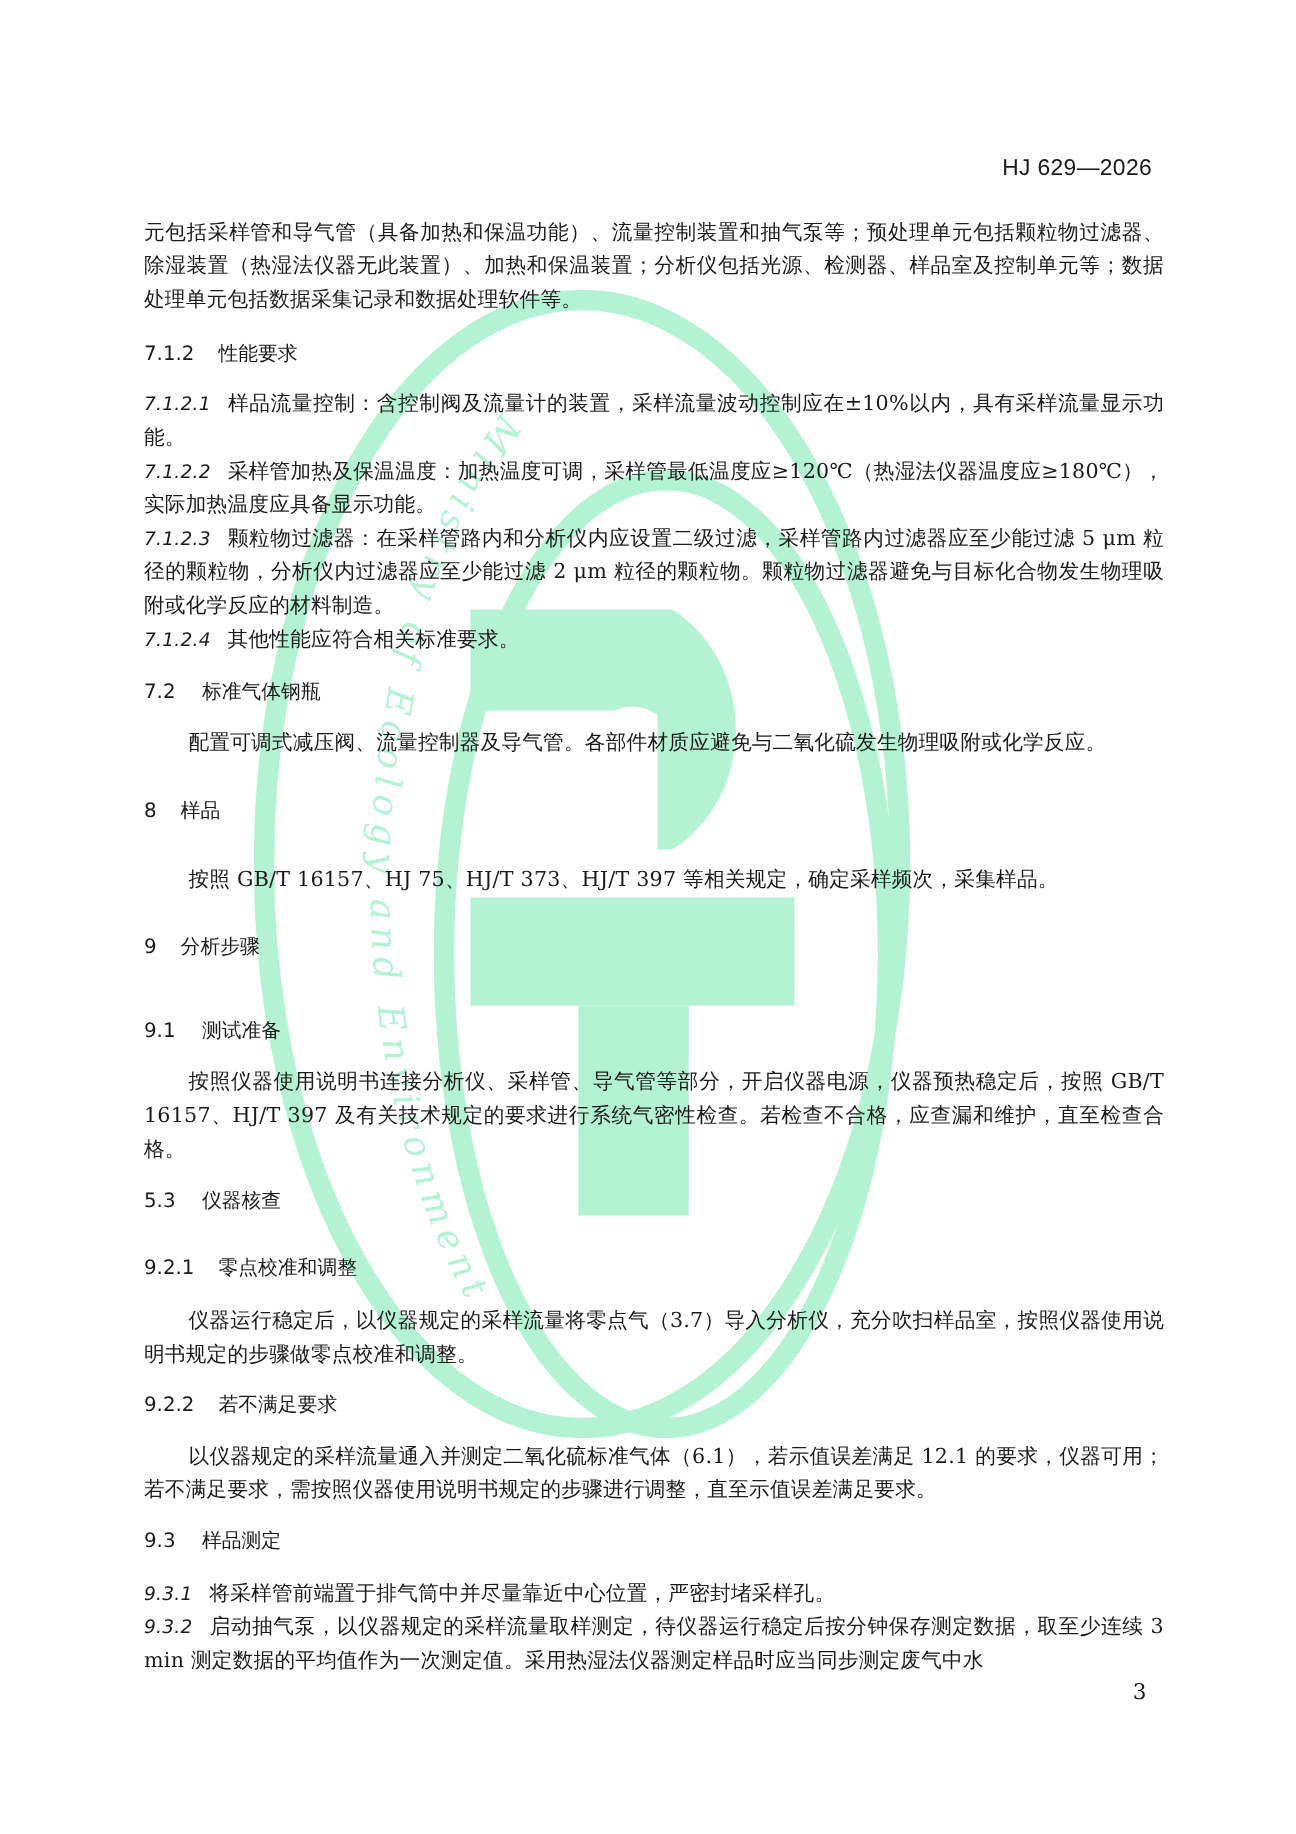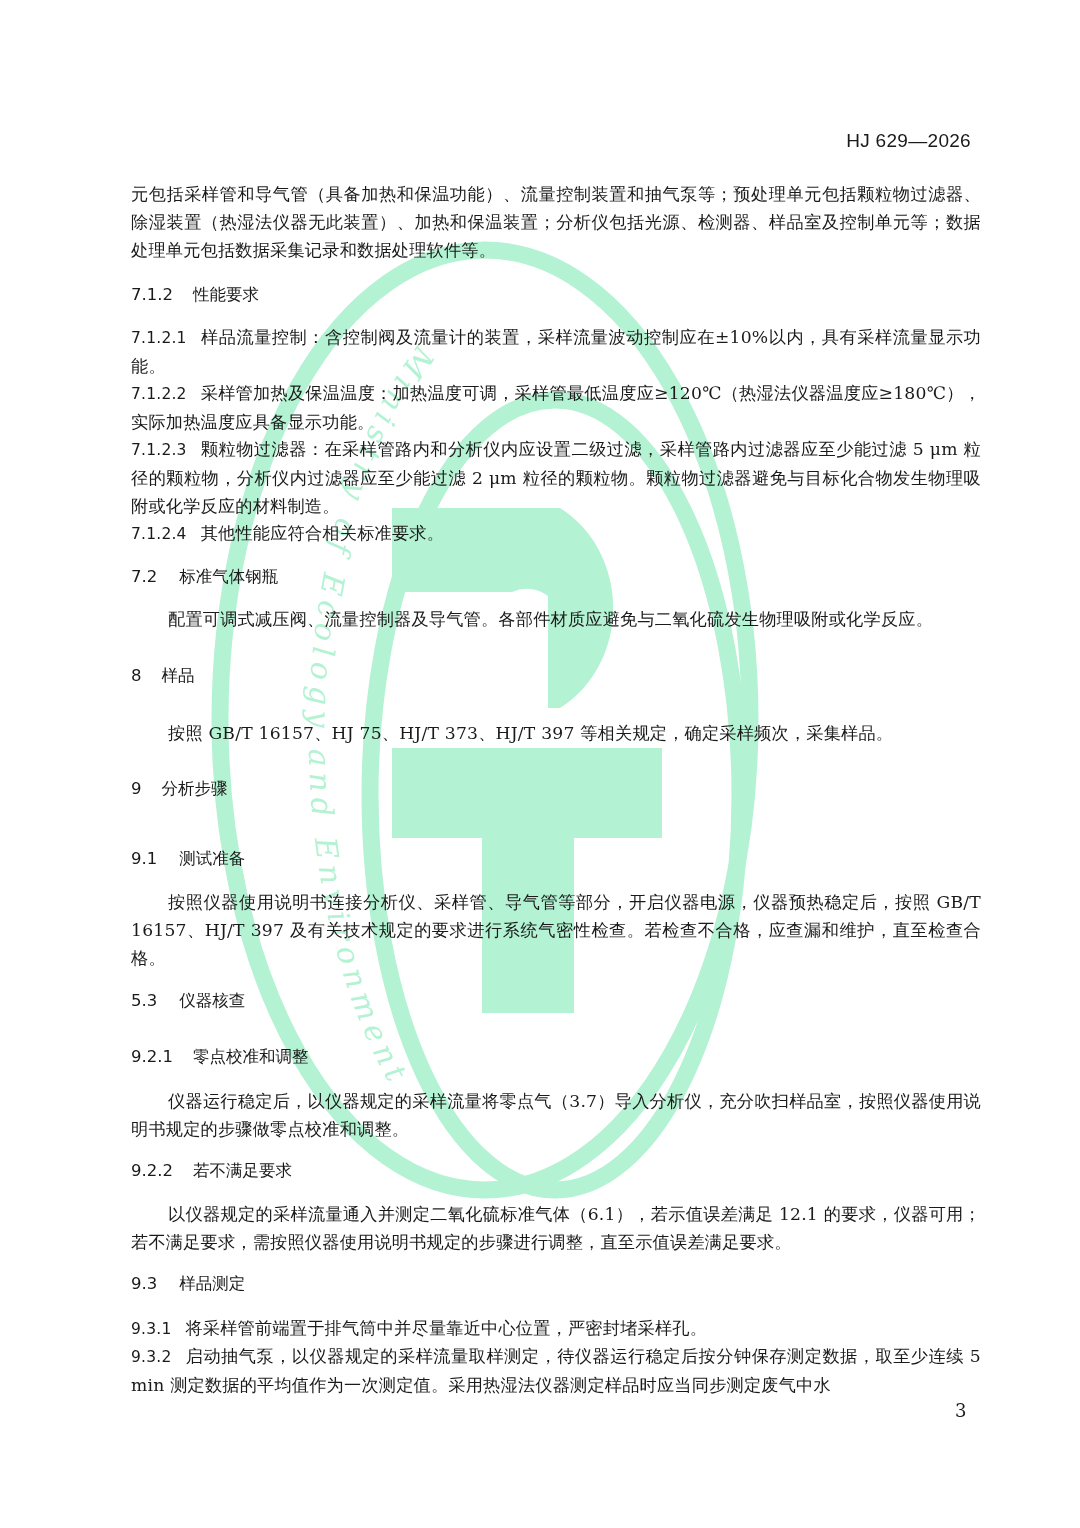--- a/index.html
+++ b/index.html
@@ -1,26 +1,26 @@
 <!DOCTYPE html>
 <html><head>
 <meta charset="utf-8">
 <style>
   html, body { margin:0; padding:0; background:#ffffff; }
   body { width:1080px; height:1528px; position:relative; overflow:hidden;
          font-family:"DejaVu Serif","Liberation Serif",serif; color:#1a1a1a; }
   .watermark { position:absolute; left:0; top:0; width:1080px; height:1528px; pointer-events:none; z-index:0; }
-  .page { position:absolute; left:15px; top:0; width:960px; height:1528px; z-index:1; }
+  .page { position:absolute; left:4px; top:0; width:960px; height:1528px; z-index:1; }
   .abs { position:absolute; }
   .header-code { left:0; width:956px; top:130px; text-align:right; font-family:"Liberation Sans","DejaVu Sans",sans-serif; font-size:19px; letter-spacing:0.3px; }
   .para { left:116px; width:850px; font-size:17.2px; line-height:28px; text-align:justify; text-justify:inter-character; letter-spacing:0.2px; }
   .para.indent { text-indent:37px; }
   .heading { left:116px; font-family:"DejaVu Sans","Liberation Sans",sans-serif; font-size:16.5px; line-height:24px; white-space:nowrap; }
   .clause { left:116px; width:850px; font-size:17.2px; line-height:28px; text-align:justify; letter-spacing:0.2px; }
-  .clause .cnum { font-family:"DejaVu Sans","Liberation Sans",sans-serif; font-size:15.5px; margin-right:14px; }
+  .clause .cnum { font-family:"DejaVu Sans","Liberation Sans",sans-serif; font-size:15.5px; margin-right:14px;font-style:italic; }
   .page-number { left:940px; top:1400px; font-size:18px; }
 </style>
 </head>
 <body>
 
 <svg class="watermark" viewBox="0 0 1080 1528" xmlns="http://www.w3.org/2000/svg">
   <defs>
     <path id="arcPath" d="M 430 330 A 260 480 0 0 0 470 1180" fill="none"></path>
   </defs>
   <g fill="none" stroke="#b3f2d2" stroke-width="17">
@@ -106,18 +106,18 @@
 
   <div class="abs heading" style="top:1272px;">
     <span>9.3</span><span style="display:inline-block;width:22px;"></span><span>样品测定</span>
   </div>
 
   <div class="abs clause" style="top:1314px;">
     <span class="cnum">9.3.1</span><span>将采样管前端置于排气筒中并尽量靠近中心位置，严密封堵采样孔。</span>
   </div>
 
   <div class="abs clause" style="top:1342px;">
-    <span class="cnum">9.3.2</span><span>启动抽气泵，以仪器规定的采样流量取样测定，待仪器运行稳定后按分钟保存测定数据，取至少连续 5 min 测定数据的平均值作为一次测定值。采用热湿法仪器测定样品时应当同步测定废气中水</span>
+    <span class="cnum">9.3.2</span><span>启动抽气泵，以仪器规定的采样流量取样测定，待仪器运行稳定后按分钟保存测定数据，取至少连续 3 min 测定数据的平均值作为一次测定值。采用热湿法仪器测定样品时应当同步测定废气中水</span>
   </div>
 
   <div class="abs page-number">3</div>
 
 </div>
 
 </body></html>

